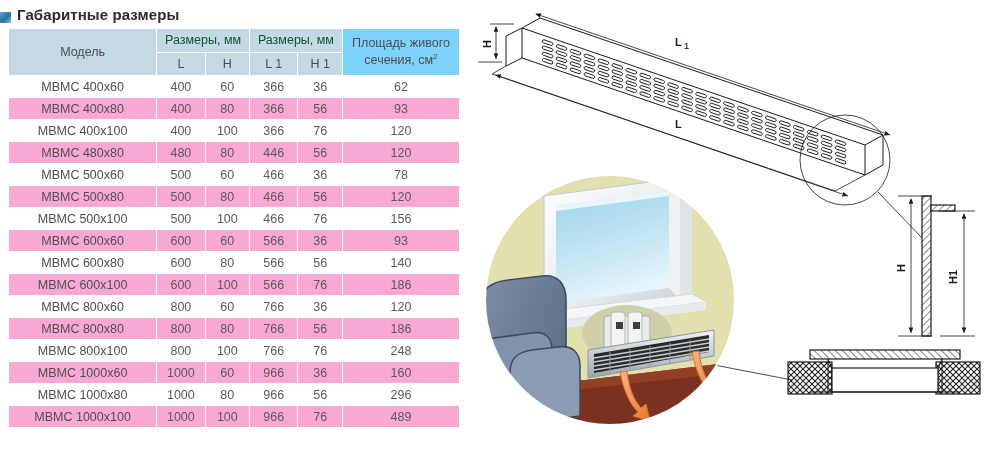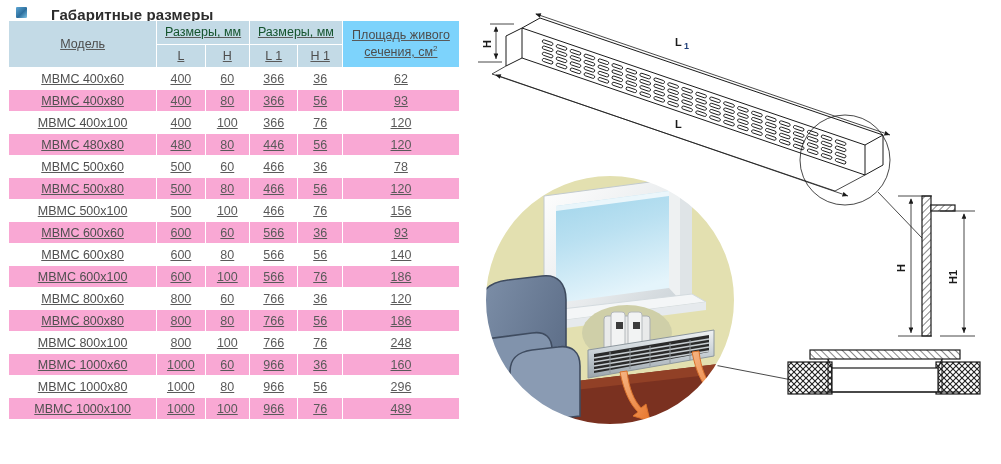--- a/index.html
+++ b/index.html
@@ -10,43 +10,42 @@
     color:#4b4b4b;
     overflow:hidden;
     position:relative;
   }
   .page{position:relative;width:1001px;height:464px;}
 
   
   .left-pane{position:absolute;left:0;top:0;width:470px;height:464px;}
 
   .section-title{
-    position:absolute;left:16px;top:6px;
-    display:flex;align-items:flex-start;gap:24px;
+    position:absolute;left:0;top:6px;
+    display:flex;align-items:flex-end;gap:6px;
   }
   .bullet{
     width:11px;height:11px;
     background:linear-gradient(135deg,#5ea7d4 0%,#2d6f9e 55%,#7dc3e6 100%);
     border-radius:1px;display:block;flex:none;
     margin-top:1px;
   }
   .section-title .ttl{
     font-size:15px;font-weight:bold;color:#2c2c2c;letter-spacing:.1px;
     white-space:nowrap;
   }
 
   
   table.dims{
-    position:absolute;left:8px;top:20px;
+    position:absolute;left:8px;top:28px;
     width:452px;
     border-collapse:separate;
     border-spacing:1px 1px;
     font-size:12.5px;
     color:#5a5a5a;
-    text-decoration:underline;
   }
   table.dims th,table.dims td{
     padding:0;margin:0;font-weight:normal;text-align:center;vertical-align:middle;
   }
   th.h-model{
     background:#c3dae6;color:#4d4d4d;font-size:12.5px;
     width:150px;height:46px;
   }
   th.h-grp{
     background:#c3dae6;color:#14532d;font-size:12.5px;height:22px;

